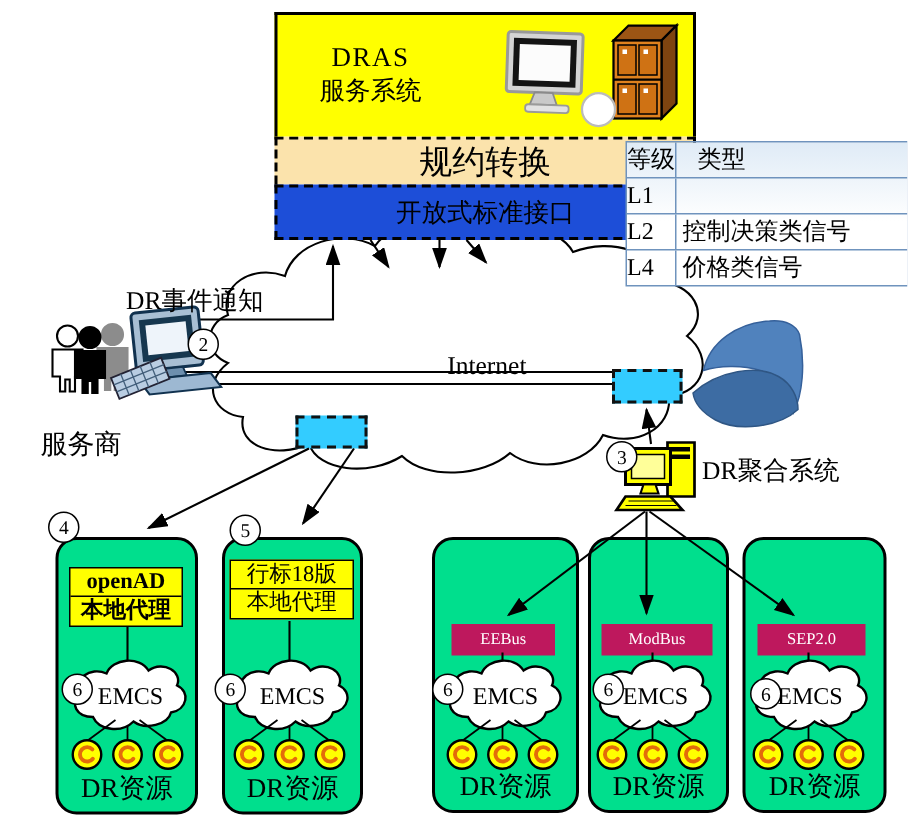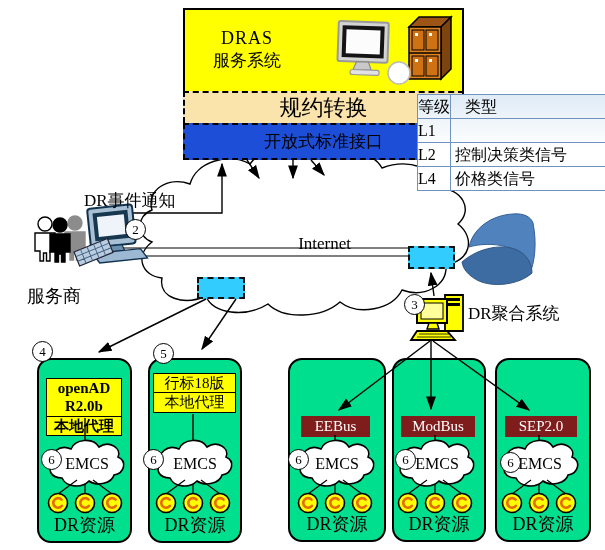--- a/index.html
+++ b/index.html
@@ -54,22 +54,22 @@
   .grp{position:absolute;z-index:2;background:#00df8d;border:2px solid #000;border-radius:14px;}
   .g1{left:37px;top:358px;width:91px;height:181px;}
   .g2{left:148px;top:358px;width:90px;height:181px;}
   .g3{left:288px;top:358px;width:94px;height:180px;}
   .g4{left:392px;top:358px;width:90px;height:180px;}
   .g5{left:495px;top:358px;width:92px;height:180px;}
   .agent{position:absolute;background:#ffff00;border:1.6px solid #000;text-align:center;font-size:15px;line-height:1.22;}
   .agent .sub{border-top:1.6px solid #000;}
   .a1{left:7px;top:18px;width:74px;font-weight:bold;}
   .a2{left:3px;top:13px;width:81px;}
-  .proto{position:absolute;top:56px;background:#7f1d1d;color:#fff;text-align:center;
-         font-size:15px;height:21px;line-height:21px;}
+  .proto{position:absolute;top:56px;background:#be185d;color:#fff;text-align:center;
+         font-size:11px;height:21px;line-height:21px;}
   .p3{left:11px;width:69px;} .p4{left:7px;width:74px;} .p5{left:8px;width:72px;}
   .res{position:absolute;bottom:4px;left:0;width:100%;text-align:center;font-size:18px;}
 </style>
 </head>
 <body>
 
 <div class="canvas">
 
   <svg class="layer" style="z-index:1" width="605" height="550" viewBox="0 0 605 550">
     <defs>
@@ -195,21 +195,20 @@
   <div class="abs lab lab-provider">服务商</div>
   <div class="abs lab lab-internet">Internet</div>
   <div class="abs lab lab-aggr">DR聚合系统</div>
 
   <div class="abs gw gw1"></div>
   <div class="abs gw gw2"></div>
 
   <div class="grp g1">
     <div class="agent a1">
       <div>openAD</div>
-      <div>R2.0b</div>
       <div class="sub">本地代理</div>
     </div>
     <div class="res">DR资源</div>
   </div>
 
   <div class="grp g2">
     <div class="agent a2">
       <div>行标18版</div>
       <div class="sub">本地代理</div>
     </div>

